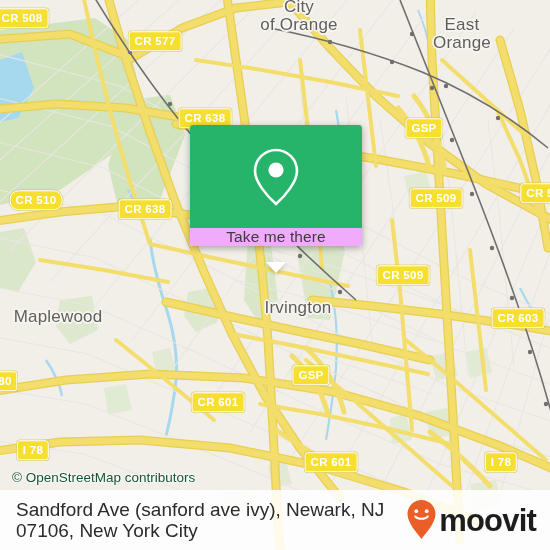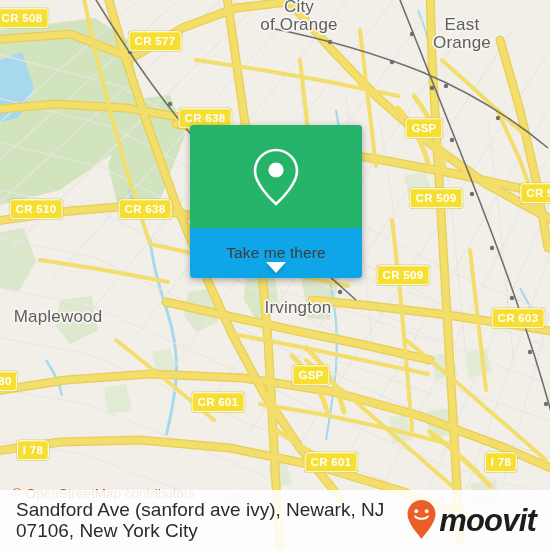--- a/index.html
+++ b/index.html
@@ -56,61 +56,61 @@
     box-shadow:0 2px 7px rgba(0,0,0,.32);
     background:#ffffff;
   }
   #callout-head{
     height:103px;
     background:#26b36a;
     border-radius:3px 3px 0 0;
     display:flex;align-items:center;justify-content:center;
   }
   #callout-foot{
-    height:50px;
+    height:18px;
     display:flex;align-items:center;justify-content:center;
     border-radius:0 0 3px 3px;
-    background:#0ea5e9;
+    background:#f0abfc;
   }
   #callout-foot span{
     color:#3c3c3c;font-size:15.5px;letter-spacing:.1px;
   }
   #callout-tail{
     position:absolute;
     left:50%;margin-left:-10px;
     top:137px;
     width:0;height:0;
     border-left:10px solid transparent;
     border-right:10px solid transparent;
     border-top:11px solid #ffffff;
     filter:drop-shadow(0 2px 2px rgba(0,0,0,.18));
   }
 
   
   #attribution{
-    position:absolute;left:12px;top:486px;
-    color:#c2410c;font-size:13.5px;
+    position:absolute;left:12px;top:470px;
+    color:#14532d;font-size:13.5px;
     text-shadow:0 0 2px #fff,0 0 2px #fff,0 0 2px #fff;
   }
 
   
   #bottombar{
     position:absolute;left:0;right:0;bottom:0;height:60px;
     background:rgba(255,255,255,.88);
     display:flex;align-items:center;
     padding:0 14px 0 16px;
     box-sizing:border-box;
   }
   #addr{
     flex:1;
     color:#2b2b2b;
     font-size:19px;
     line-height:21px;
   }
-  #logo{display:flex;align-items:center;gap:2px;font-style:italic;}
+  #logo{display:flex;align-items:center;gap:2px;}
   #logo-word{
     color:#1d1d1d;font-size:31px;font-weight:bold;letter-spacing:-.8px;
     line-height:31px;
   }
 </style>
 </head>
 <body>
 
 <div id="app">
 
@@ -294,21 +294,21 @@
 of Orange</div>
     <div class="place-label" style="left:462px;top:34px;">East
 Orange</div>
     <div class="place-label" style="left:58px;top:317px;">Maplewood</div>
     <div class="place-label" style="left:286px;top:308px;margin-left:12px;">Irvington</div>
 
     <div class="shield" style="left:22px;top:18px;">CR 508</div>
     <div class="shield" style="left:155px;top:41px;">CR 577</div>
     <div class="shield" style="left:205px;top:118px;">CR 638</div>
     <div class="shield" style="left:424px;top:128px;">GSP</div>
-    <div class="shield" style="left:36px;top:209px;">CR 510</div>
+    <div class="shield" style="left:36px;top:200px;border-radius:9px;">CR 510</div>
     <div class="shield" style="left:145px;top:209px;">CR 638</div>
     <div class="shield" style="left:436px;top:198px;">CR 509</div>
     <div class="shield" style="left:540px;top:193px;">CR 5</div>
     <div class="shield" style="left:403px;top:275px;">CR 509</div>
     <div class="shield" style="left:518px;top:298px;margin-top:20px;">CR 603</div>
     <div class="shield" style="left:311px;top:375px;">GSP</div>
     <div class="shield" style="left:218px;top:402px;">CR 601</div>
     <div class="shield" style="left:5px;top:381px;">80</div>
     <div class="shield" style="left:33px;top:450px;">I 78</div>
     <div class="shield" style="left:331px;top:462px;">CR 601</div>

